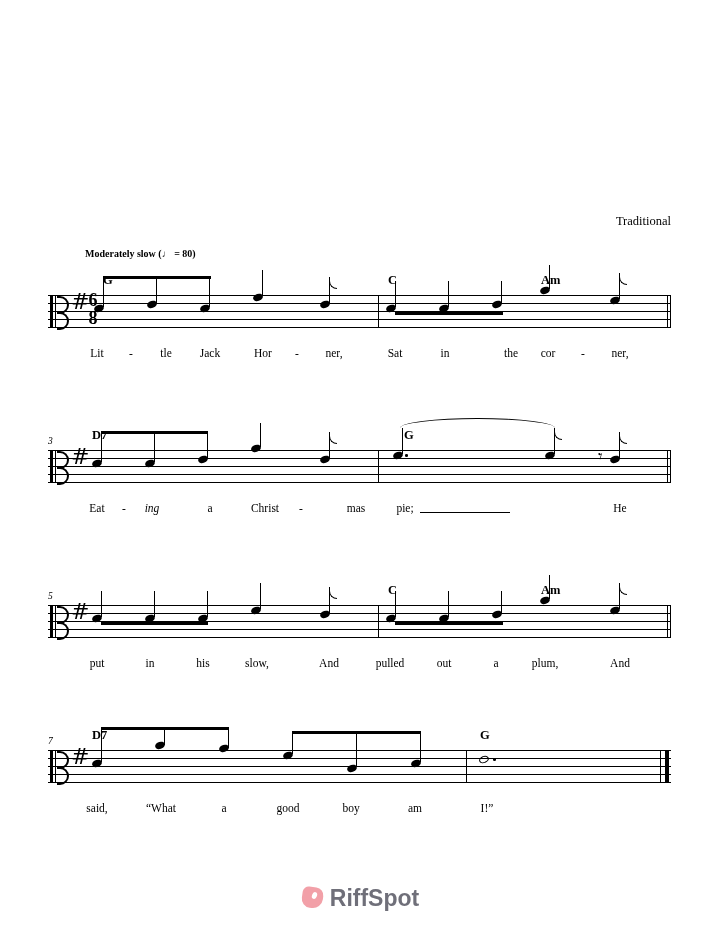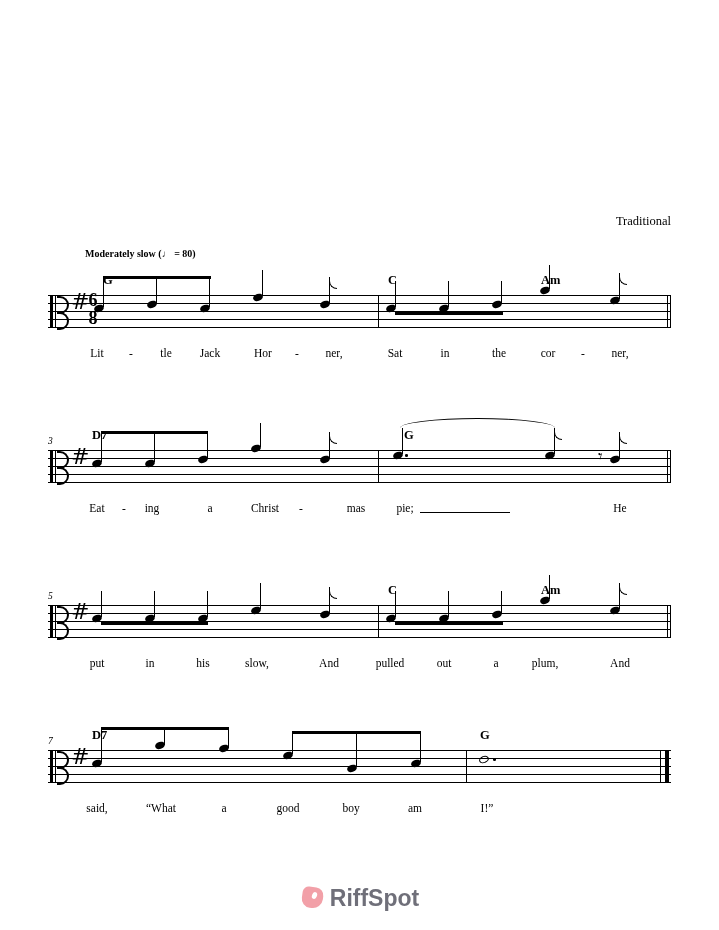--- a/index.html
+++ b/index.html
@@ -324,21 +324,21 @@
 
     <div class="lyric" style="left:49px;">Lit</div>
     <div class="lyric" style="left:83px;">-</div>
     <div class="lyric" style="left:118px;">tle</div>
     <div class="lyric" style="left:162px;">Jack</div>
     <div class="lyric" style="left:215px;">Hor</div>
     <div class="lyric" style="left:249px;">-</div>
     <div class="lyric" style="left:286px;">ner,</div>
     <div class="lyric" style="left:347px;">Sat</div>
     <div class="lyric" style="left:397px;">in</div>
-    <div class="lyric" style="left:451px;text-align:center;">the</div>
+    <div class="lyric" style="left:463px;text-align:center;">the</div>
     <div class="lyric" style="left:500px;">cor</div>
     <div class="lyric" style="left:535px;">-</div>
     <div class="lyric" style="left:572px;">ner,</div>
   </div>
 
   <div class="system" style="top:410px;">
     <div class="staff">
       <div class="line l0"></div>
         <div class="line l1"></div>
         <div class="line l2"></div>
@@ -384,21 +384,21 @@
     <div class="note" style="left:497px; top:42px;"></div>
     <div class="stem" style="left:506px; top:18px; height:26px;"></div>
     <div class="flag" style="left:506px; top:18px;"></div>
     <div class="rest8" style="left:550px; top:38px;">𝄾</div>
     <div class="note" style="left:562px; top:46px;"></div>
     <div class="stem" style="left:571px; top:22px; height:26px;"></div>
     <div class="flag" style="left:571px; top:22px;"></div>
 
     <div class="lyric" style="left:49px;">Eat</div>
     <div class="lyric" style="left:76px;">-</div>
-    <div class="lyric" style="left:104px;">ing</div>
+    <div class="lyric" style="left:104px;font-style:italic;">ing</div>
     <div class="lyric" style="left:162px;">a</div>
     <div class="lyric" style="left:217px;">Christ</div>
     <div class="lyric" style="left:253px;">-</div>
     <div class="lyric" style="left:290px;padding-left:36px;">mas</div>
     <div class="lyric" style="left:357px;">pie;</div>
     <div class="lyricline" style="left:372px; top:102px; width:90px;"></div>
     <div class="lyric" style="left:572px;">He</div>
   </div>
 
   <div class="system" style="top:565px;">

